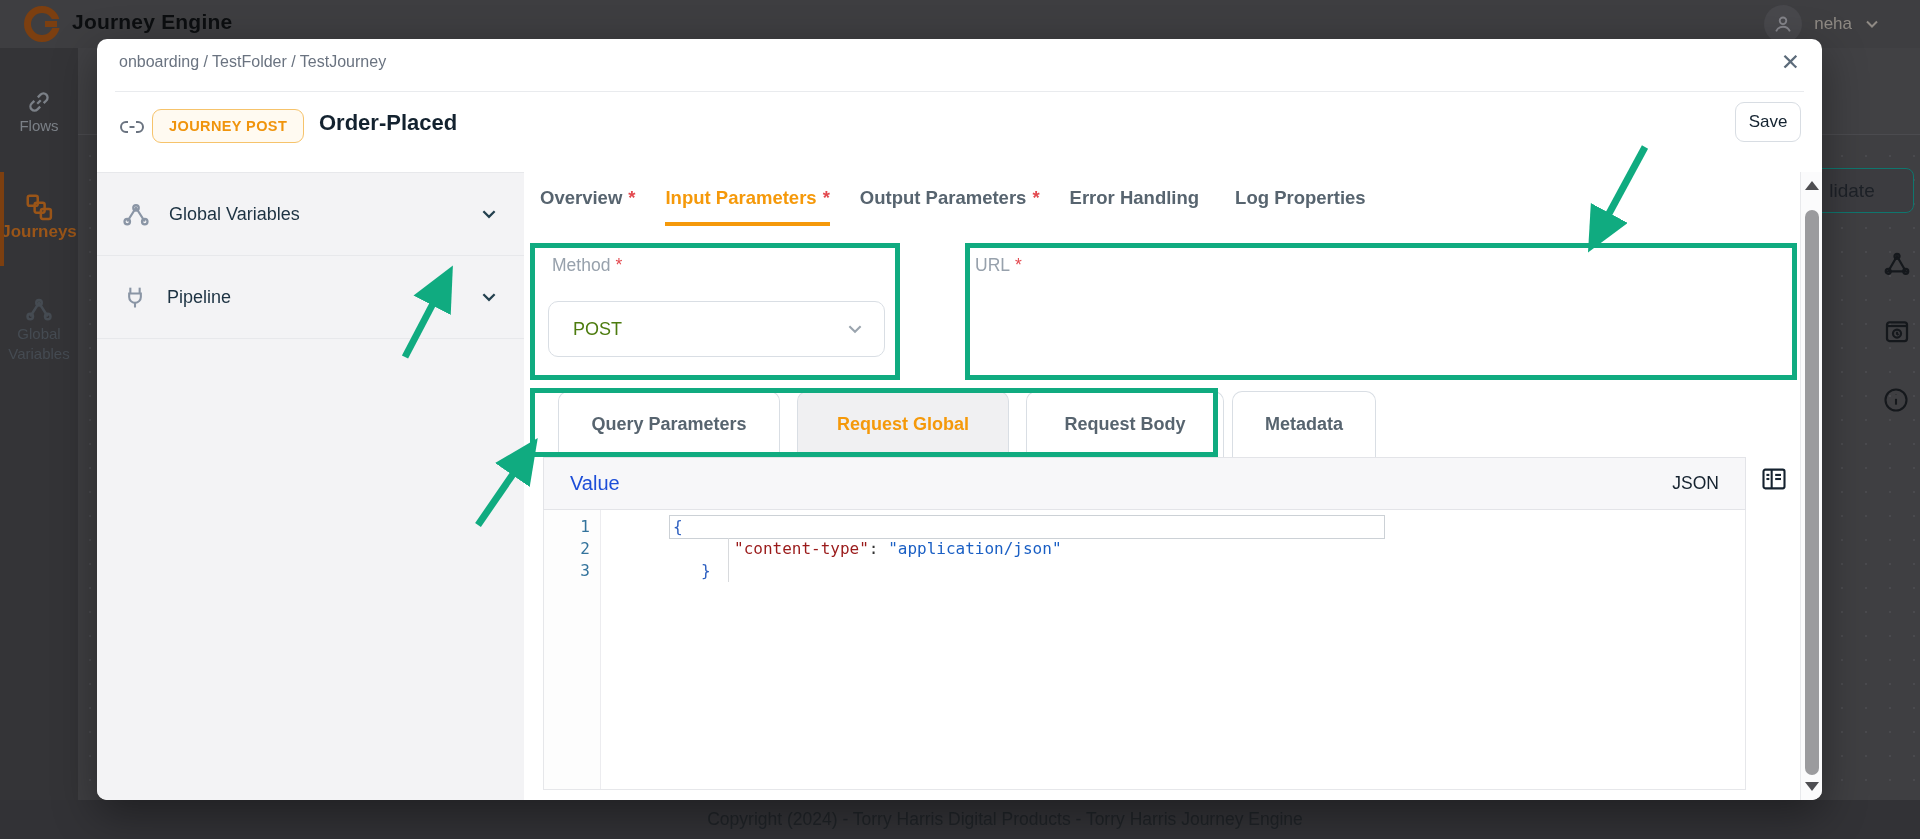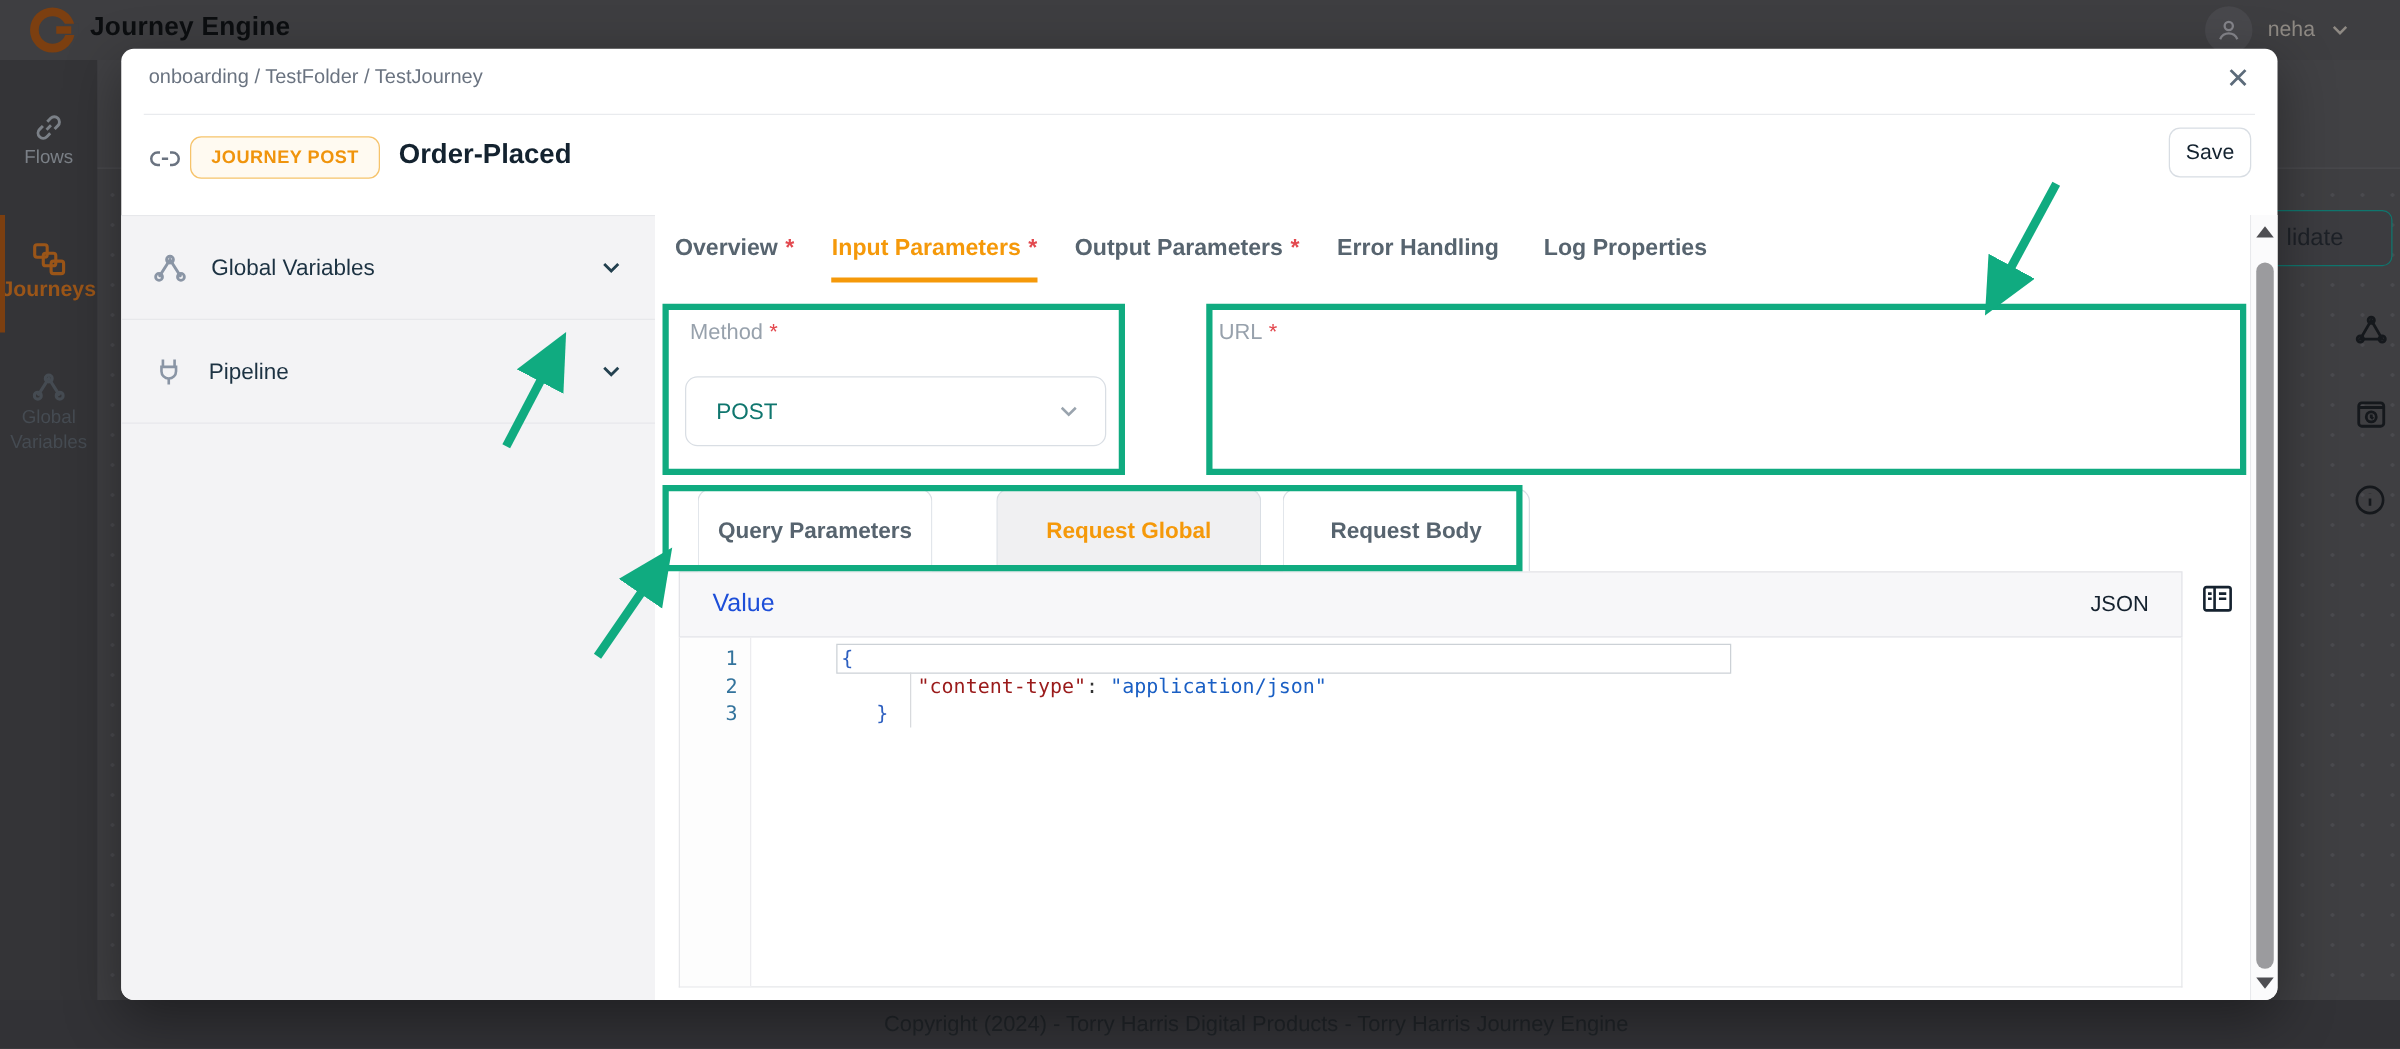--- a/index.html
+++ b/index.html
@@ -72,29 +72,29 @@
   .box-url{left:868px;top:204px;width:832px;height:137px}
   .box-subtabs{left:433px;top:349px;width:688px;height:69px}
   .anno-arrows{position:absolute;left:0;top:0;width:1725px;height:761px;pointer-events:none;z-index:9}
 
   
   .field-label{position:absolute;font-size:17.5px;color:#97a1ac}
   .fl-method{left:455px;top:216px}
   .fl-url{left:878px;top:216px}
   .req-star{color:#e3494f;margin-left:5px}
   .select{position:absolute;left:451px;top:262px;width:337px;height:56px;border:1px solid #d9dee4;border-radius:10px;background:#fff;
-          display:flex;align-items:center;padding:0 20px 0 24px;font-size:18px;color:#0f766e;cursor:pointer}
+          display:flex;align-items:center;padding:0 20px 0 24px;font-size:18px;color:#4d7c0f;cursor:pointer}
   .select .sel-chev{margin-left:auto}
   .url-input{position:absolute;left:880px;top:262px;width:798px;height:56px;border:1px solid #d9dee4;border-radius:6px;background:#fff;
              color:#5f6b77;font-size:18px;padding:0 26px;font-family:"Liberation Sans",sans-serif}
 
   
   .subtab{position:absolute;top:352px;height:66px;background:#fff;border:1px solid #d9dee4;border-bottom:none;border-radius:10px 10px 0 0;
           display:flex;align-items:center;justify-content:center;font-size:18px;font-weight:600;color:#57646f;cursor:pointer;z-index:3}
-  .st-1{left:461px;width:188px}
+  .st-1{left:461px;width:222px}
   .st-2{left:700px;width:212px;background:#f0f0f2;color:#f5990a;font-weight:700}
   .st-3{left:929px;width:198px}
   .st-4{left:1135px;width:144px}
 
   
   .value-bar{position:absolute;left:446px;top:418px;width:1203px;height:53px;background:#f7f7f9;border:1px solid #e3e4e8;
              display:flex;align-items:center;justify-content:space-between;padding:0 26px;z-index:2}
   .vb-label{font-size:20px;color:#1d4ed8}
   .vb-mode{font-size:17.5px;font-weight:400;color:#15222f}
   .table-icon{position:absolute;left:1663px;top:427px;cursor:pointer}
@@ -297,20 +297,23 @@
 
     <div class="subtab st-1">
         <span>Query Parameters</span>
       </div>
     <div class="subtab st-2">
         <span>Request Global</span>
       </div>
     <div class="subtab st-3">
         <span>Request Body</span>
       </div>
+    <div class="subtab st-4">
+        <span>Metadata</span>
+      </div>
 
     <div class="value-bar">
       <span class="vb-label">Value</span>
       <span class="vb-mode">JSON</span>
     </div>
     <div class="table-icon">
       <svg width="28" height="26" viewBox="0 0 24 22" fill="none" stroke="#15222f" stroke-width="1.8">
         <rect x="3" y="3" width="18" height="16" rx="1.5"></rect>
           <path d="M10 3v16"></path>
           <path d="M5.5 7.5h2.5"></path>

